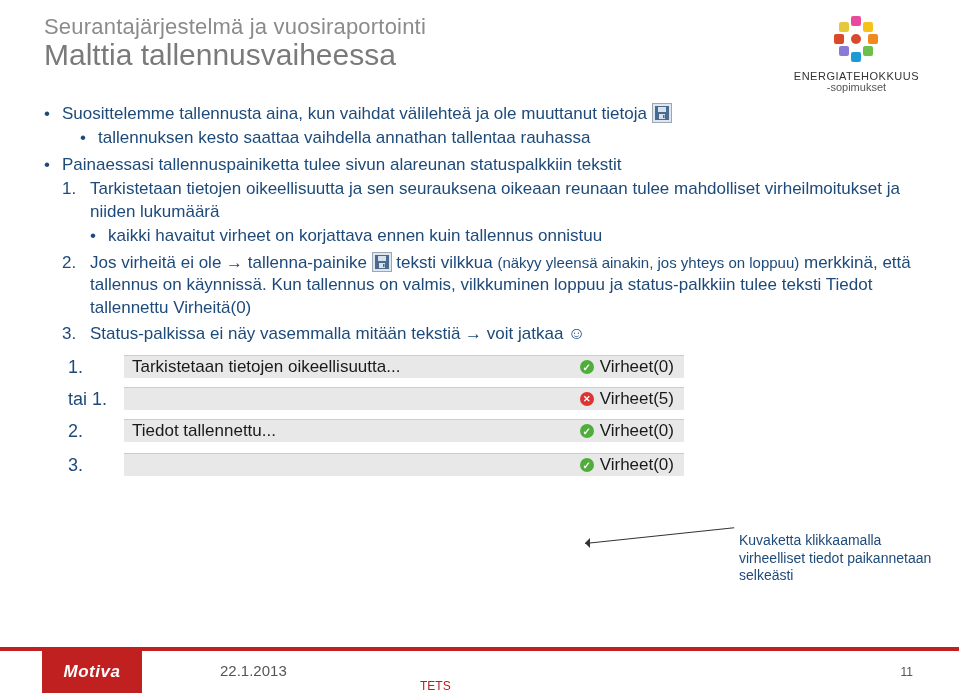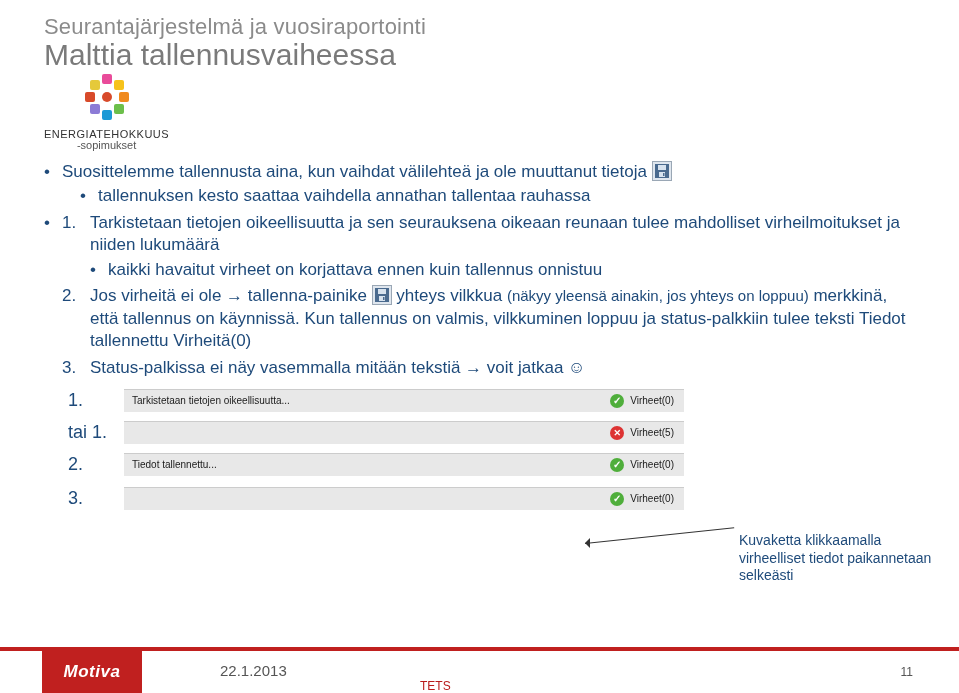--- a/index.html
+++ b/index.html
@@ -6,21 +6,21 @@
   body {
     width: 959px;
     height: 693px;
     background: #ffffff;
     font-family: Arial, Helvetica, sans-serif;
     position: relative;
     padding: 14px 40px 0 44px;
     color: #222;
     overflow: hidden;
   }
-  .header { display: flex; justify-content: space-between; align-items: flex-start; flex-direction: column; }
+  .header { display: flex; justify-content: space-between; align-items: flex-start; }
   .titles { padding-top: 0; }
   .title1 { font-size: 22px; color: #8b8b8b; font-weight: 400; letter-spacing: .2px; }
   .title2 { font-size: 30px; color: #7a7a7a; font-weight: 400; margin-top: -2px; }
   .logo { display: flex; flex-direction: column; align-items: center; margin-top: 0; }
   .logo-mark { position: relative; width: 56px; height: 56px; }
   .petal { position: absolute; width: 10px; height: 10px; border-radius: 2px; }
   .logo-txt { font-size: 11px; color: #333; letter-spacing: .5px; text-align: center; }
   .logo-sub { font-size: 11px; color: #555; margin-top: -1px; }
 
   .content { margin-top: 10px; font-size: 17px; line-height: 1.32; color: #1e4a7a; }
@@ -44,21 +44,21 @@
   }
   .inline-icon svg { position: absolute; top: 2px; left: 2px; }
 
   .status-area { margin-top: 10px; padding-left: 24px; }
   .status-row { display: flex; align-items: center; margin-bottom: 8px; }
   .status-label { width: 56px; font-size: 18px; color: #1e4a7a; }
   .statusbar {
     flex: 0 0 560px; height: 24px; background: #e8e8e8;
     border-top: 1px solid #ccc; border-bottom: 1px solid #fff;
     display: flex; align-items: center; justify-content: space-between;
-    padding: 0 10px 0 8px; font-size: 10px; color: #1a1a1a;
+    padding: 0 10px 0 8px; font-size: 17px; color: #1a1a1a;
     position: relative;
   }
   .statusbar .right { display: flex; align-items: center; gap: 6px; position: relative; }
   .ok-ico { width: 14px; height: 14px; border-radius: 50%; background: #4fae3b; display: flex; align-items: center; justify-content: center; }
   .ok-ico:after { content: "✓"; color: #fff; font-size: 10px; font-weight: bold; }
   .err-ico { width: 14px; height: 14px; border-radius: 50%; background: #d33; display: flex; align-items: center; justify-content: center; }
   .err-ico:after { content: "✕"; color: #fff; font-size: 9px; font-weight: bold; }
 
   .callout {
     position: absolute; right: 20px; top: 532px; width: 200px;
@@ -124,38 +124,39 @@
             <rect x="3" y="1" width="8" height="5" fill="#d7e2ee"></rect>
             <rect x="4" y="8" width="6" height="5" fill="#d7e2ee"></rect>
             <rect x="8" y="9" width="1.5" height="3" fill="#4a6a8e"></rect>
           </svg>
       </span>
       <ul class="lvl1">
         <li><span>tallennuksen kesto saattaa vaihdella annathan tallentaa rauhassa</span></li>
       </ul>
     </li>
     <li>
+      <span>Painaessasi tallennuspainiketta tulee sivun alareunan statuspalkkiin tekstit</span>
       <ul class="lvl1ol">
         <li><span class="num">1.</span>
           <span>Tarkistetaan tietojen oikeellisuutta ja sen seurauksena oikeaan reunaan tulee mahdolliset virheilmoitukset ja niiden lukumäärä</span>
           <ul class="lvl2">
             <li><span>kaikki havaitut virheet on korjattava ennen kuin tallennus onnistuu</span></li>
           </ul>
         </li>
         <li><span class="num">2.</span>
           <span>Jos virheitä ei ole → tallenna-painike </span>
           <span class="inline-icon">
             <svg width="14" height="14" viewBox="0 0 14 14">
                 <rect x="0" y="0" width="14" height="14" fill="#4a6a8e"></rect>
                 <rect x="3" y="1" width="8" height="5" fill="#d7e2ee"></rect>
                 <rect x="4" y="8" width="6" height="5" fill="#d7e2ee"></rect>
                 <rect x="8" y="9" width="1.5" height="3" fill="#4a6a8e"></rect>
               </svg>
           </span>
-          <span> yhteys vilkkua </span><span class="small">(näkyy yleensä ainakin, jos yhteys on loppuu)</span><span> merkkinä, että tallennus on käynnissä. Kun tallennus on valmis, vilkkuminen loppuu ja status-palkkiin tulee teksti Tiedot tallennettu  Virheitä(0)</span>
+          <span> teksti vilkkua </span><span class="small">(näkyy yleensä ainakin, jos yhteys on loppuu)</span><span> merkkinä, että tallennus on käynnissä. Kun tallennus on valmis, vilkkuminen loppuu ja status-palkkiin tulee teksti Tiedot tallennettu  Virheitä(0)</span>
         </li>
         <li><span class="num">3.</span>
           <span>Status-palkissa ei näy vasemmalla mitään tekstiä → voit jatkaa ☺</span>
         </li>
       </ul>
     </li>
   </ul>
 </div>
 
 <div class="status-area">

